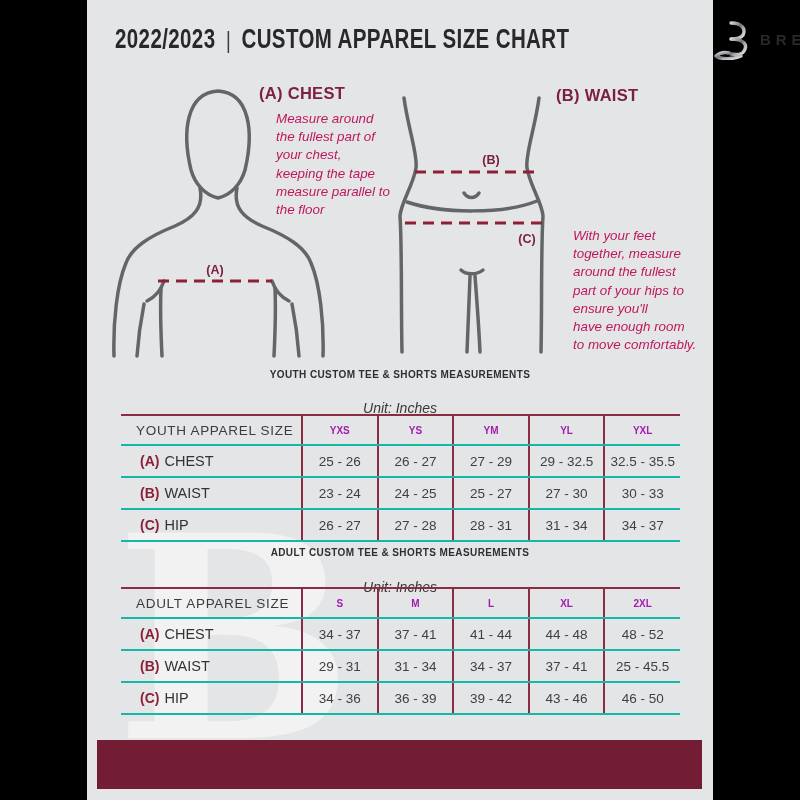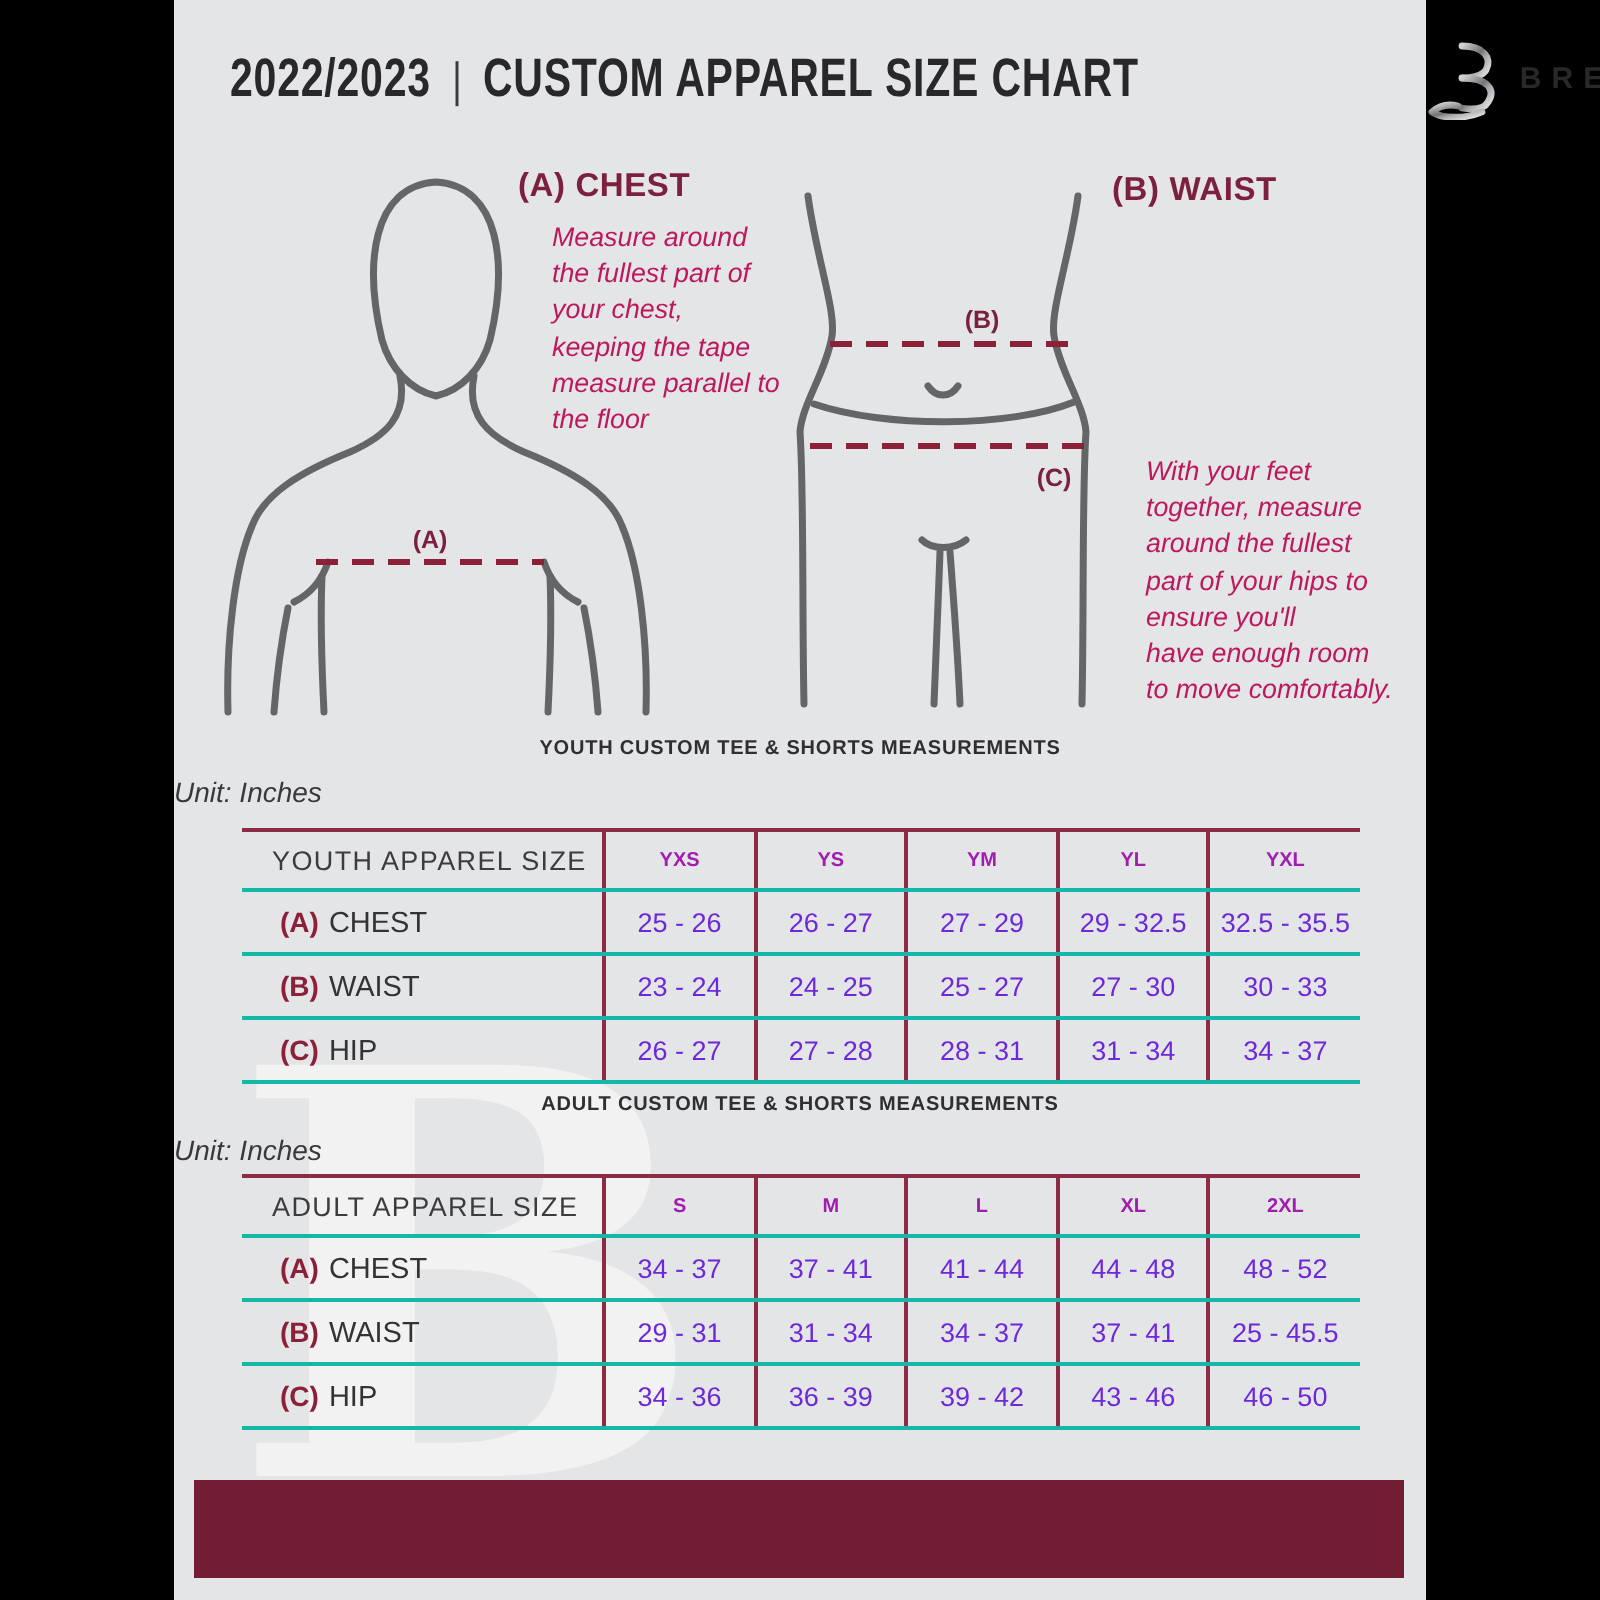--- a/index.html
+++ b/index.html
@@ -24,38 +24,38 @@
   .note{position:absolute;z-index:2;color:#7c2040;}
   .note h3{margin:0;font-size:16.5px;font-weight:700;letter-spacing:0.3px;color:#7c2040;}
   .note p{margin:7px 0 0 17px;font-size:13.4px;line-height:1.36;font-style:italic;
           color:#be185d;white-space:pre-line;}
   .note-a{left:172px;top:84px;width:132px;}
   .note-b{left:469px;top:86px;width:133px;}
   .note-c{left:469px;top:220px;width:142px;}
   
   .tbl-title{position:absolute;left:0;width:626px;text-align:center;font-size:10px;
              font-weight:700;letter-spacing:0.4px;color:#2f2f31;z-index:2;}
-  .tbl-unit{position:absolute;left:0;width:626px;text-align:left;font-size:14px;
-            font-style:italic;color:#39393b;z-index:2;}
+  .tbl-unit{position:absolute;left:0;width:626px;text-align:center;font-size:14px;
+            font-style:italic;color:#39393b;z-index:2;margin-top:12px;}
   .youth-title{top:369px;} .youth-unit{top:388px;}
   .adult-title{top:547px;} .adult-unit{top:567px;}
   table.size-table{position:absolute;left:34px;width:559px;border-collapse:collapse;
                    table-layout:fixed;z-index:2;}
   table.youth{top:414px;} table.adult{top:587px;}
   .size-table col.c0{width:181px;}
   .size-table th,.size-table td{border-bottom:2px solid #14b8a6;padding:0;height:30px;
                                 text-align:center;vertical-align:middle;background:transparent;}
   .size-table thead th{border-top:2px solid #8c2b44;height:28px;}
   .size-table th+th,.size-table td+td{border-left:2px solid #8c2b44;}
   .size-table thead th{font-size:10px;font-weight:700;color:#a21caf;}
   .size-table thead th.lbl{font-size:13.5px;font-weight:400;letter-spacing:0.7px;
                            color:#3c3c3e;text-align:left;padding-left:15px;}
   .size-table td.lbl{text-align:left;padding-left:19px;font-size:14.5px;color:#333335;}
   .size-table td.lbl .marker{font-weight:700;color:#8c2038;margin-right:5px;font-size:14px;}
-  .size-table td.val{font-size:13.5px;color:#6d28d9;}
+  .size-table td.val{font-size:13.5px;color:#404040;}
   
   .footer-bar{position:absolute;left:10px;top:740px;width:605px;height:49px;
               background:#721d33;z-index:2;}
 </style>
 </head>
 <body>
 
 <div class="page">
 
   <div class="watermark">B</div>

